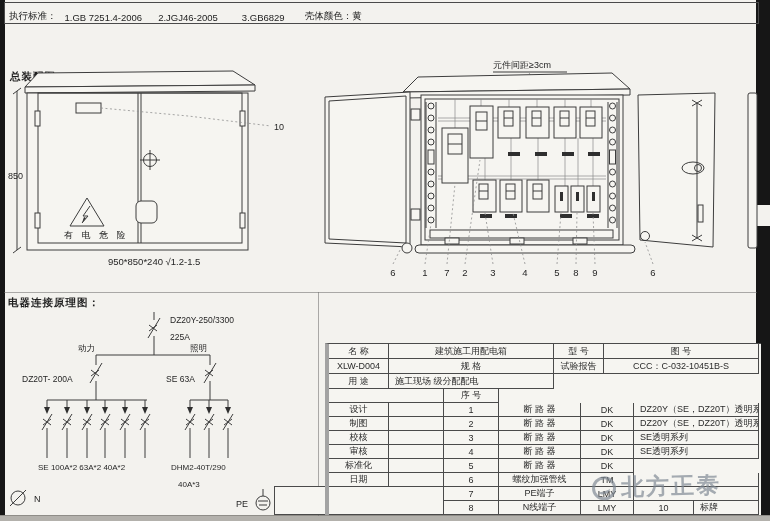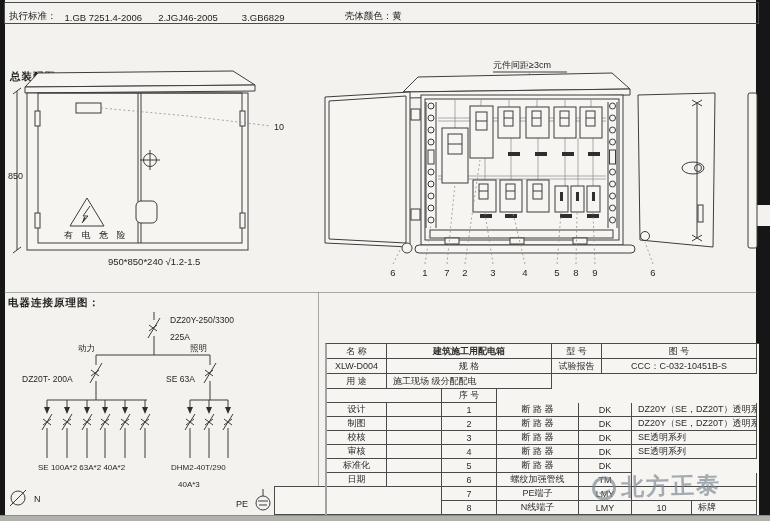--- a/index.html
+++ b/index.html
@@ -19,25 +19,25 @@
   .ln{stroke:#3d3d3d;fill:none;stroke-width:1;}
   .lt{stroke:#8a8a8a;fill:none;stroke-width:0.7;}
   .dk{fill:#2f2f2f;stroke:none;}
   .paper{fill:#f6f5f1;}
   .dot{stroke:#8f8f8f;stroke-width:0.8;stroke-dasharray:2,2.5;fill:none;}
   text{fill:#262626;font-family:"Liberation Sans","DejaVu Sans",sans-serif;}
   
   .hline{position:absolute;background:#6b6b6b;height:1px;}
   .vline{position:absolute;background:#6b6b6b;width:1px;}
   
-  .info-table{position:absolute;left:325px;top:343px;width:432px;border-left:2px solid #a3a3a3;border-top:1px solid #4a4a4a;background:#f6f5f1;font-size:9px;}
+  .info-table{position:absolute;left:325px;top:343px;width:432px;border-left:4px solid #a3a3a3;border-top:1px solid #4a4a4a;background:#f6f5f1;font-size:9px;}
   .ihead{display:grid;grid-template-columns:60px 165px 50px 155px;grid-auto-rows:15px;}
   .pt{display:grid;grid-template-columns:60px 55px 55px 82px 53px 60px 65px;}
   .cell{border-right:1px solid #4a4a4a;border-bottom:1px solid #4a4a4a;display:flex;align-items:center;justify-content:center;overflow:hidden;white-space:nowrap;}
-  .b{font-weight:bold;}
+  .b{font-weight:normal;}
   .left{justify-content:flex-start;padding-left:6px;}
   .r1{grid-row:1}.r2{grid-row:2}.r3{grid-row:3}.r4{grid-row:4}.r5{grid-row:5}.r6{grid-row:6}.r7{grid-row:7}.r8{grid-row:8}.r9{grid-row:9}
   .cA{grid-column:1}.cB{grid-column:2}.cC{grid-column:3}.cD{grid-column:4}.cE{grid-column:5}.cF{grid-column:6}.cG{grid-column:7}
   .cAB{grid-column:1/3}.cDG{grid-column:4/8}.cFG{grid-column:6/8}
   .tall{grid-row:8/10;grid-column:1/3;}
   .protrude{position:absolute;left:274px;top:486px;width:51px;height:27px;border:1px solid #4a4a4a;border-right:none;background:#f6f5f1;}
   
   .watermark{position:absolute;left:592px;top:471px;display:flex;align-items:center;gap:5px;
              transform:rotate(-1.5deg);opacity:.68;z-index:6;pointer-events:none;}
   .wm-logo{width:24px;height:24px;border:3px solid #7e8893;border-radius:50%;box-sizing:border-box;position:relative;}
@@ -52,21 +52,21 @@
   <div class="edgebar" style="left:0;width:5px;"></div>
   <div class="edgebar" style="left:756px;width:14px;"></div>
   <div class="notch" style="left:756px;top:205px;width:14px;height:21px;"></div>
   <div class="bottomstrip"></div>
 
   <div class="topbar">
     <span style="margin-left:4px;">执行标准：</span>
     <span style="margin-left:8px;">1.GB 7251.4-2006</span>
     <span style="margin-left:16px;">2.JGJ46-2005</span>
     <span style="margin-left:24px;">3.GB6829</span>
-    <span style="margin-left:60px;">壳体颜色：</span>
+    <span style="margin-left:20px;">壳体颜色：</span>
     <span>黄</span>
   </div>
 
   <div class="hline" style="left:4px;top:292px;width:753px;opacity:.55;"></div>
   <div class="vline" style="left:318px;top:292px;height:224px;opacity:.55;"></div>
 
   <div class="sect" style="left:10px;top:31px;margin-top:39px;">总装配图：</div>
   <div class="sect" style="left:8px;top:296px;">电器连接原理图：</div>
 
   <svg style="left:8px;top:58px;" width="300" height="212" viewBox="0 0 300 212">

